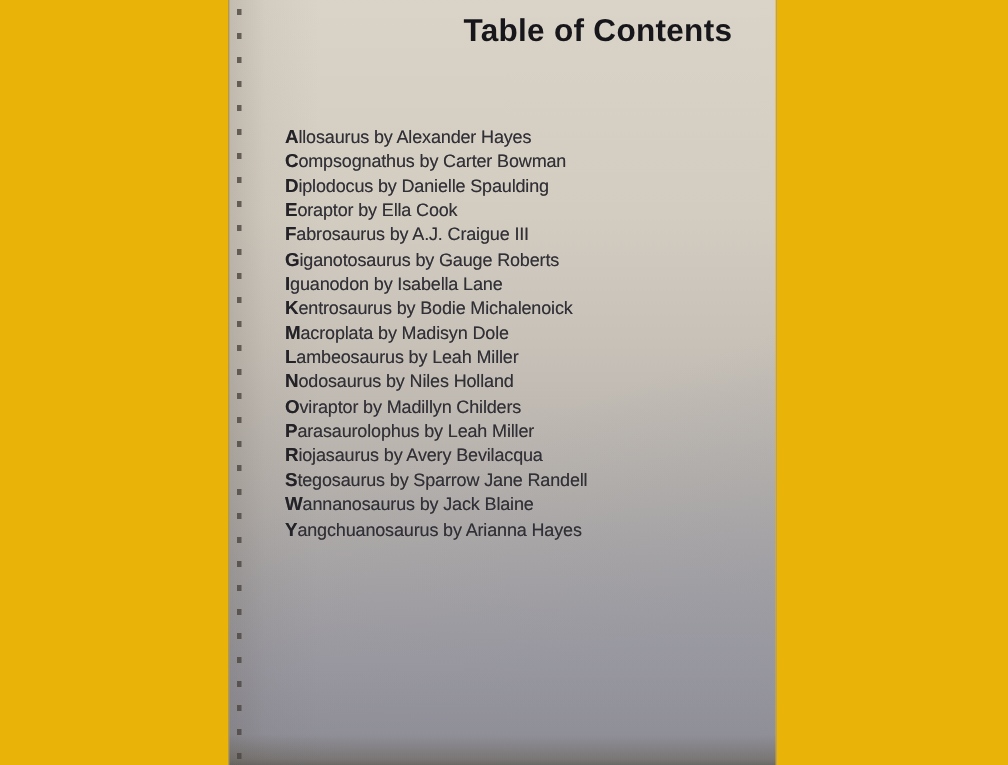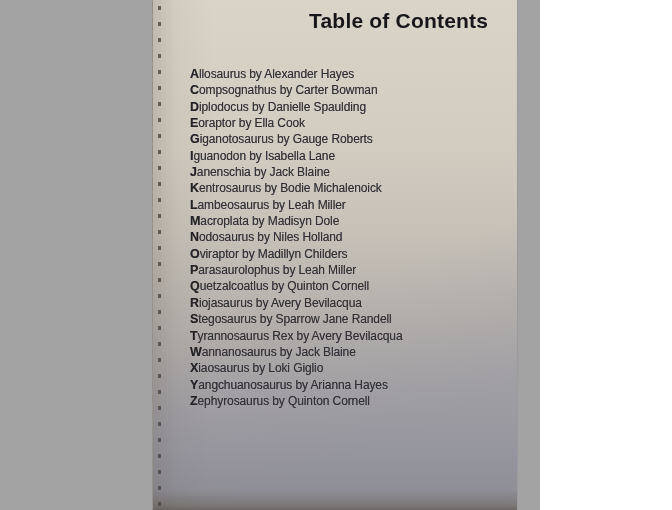--- a/index.html
+++ b/index.html
@@ -3,23 +3,23 @@
 <meta charset="utf-8">
 <style>
   html, body {
     margin: 0;
     padding: 0;
     background: #ffffff;
     font-family: "Liberation Sans", sans-serif;
   }
   .photo-canvas {
     position: relative;
-    width: 540px;
+    width: 672px;
     height: 510px;
-    background: #a3a3a3;
+    background: #eab308;
     overflow: hidden;
     text-decoration: underline;
   }
   
   .document-page {
     position: absolute;
     left: 153px;
     top: 0;
     width: 364px;
     height: 510px;
@@ -57,21 +57,21 @@
     margin: 0;
     font-size: 21px;
     font-weight: 700;
     letter-spacing: 0.2px;
     color: #17161a;
     white-space: nowrap;
   }
   .toc-list {
     position: absolute;
     left: 37px;
-    top: 66px;
+    top: 83px;
     width: 320px;
   }
   .toc-entry {
     height: 16.35px;
     line-height: 16.35px;
     font-size: 12px;
     letter-spacing: -0.1px;
     color: #313036;
     white-space: nowrap;
     text-shadow: 0 0 0.4px rgba(49,48,54,0.55);
@@ -89,32 +89,28 @@
   <div class="document-page">
     <div class="binding-edge">
       <div class="binding-dots"></div>
     </div>
     <h1 class="page-title">Table of Contents</h1>
     <div class="toc-list">
         <div class="toc-entry"><span class="initial">A</span>llosaurus by Alexander Hayes</div>
         <div class="toc-entry"><span class="initial">C</span>ompsognathus by Carter Bowman</div>
         <div class="toc-entry"><span class="initial">D</span>iplodocus by Danielle Spaulding</div>
         <div class="toc-entry"><span class="initial">E</span>oraptor by Ella Cook</div>
+        <div class="toc-entry"><span class="initial">F</span>abrosaurus by A.J. Craigue III</div>
         <div class="toc-entry"><span class="initial">G</span>iganotosaurus by Gauge Roberts</div>
         <div class="toc-entry"><span class="initial">I</span>guanodon by Isabella Lane</div>
-        <div class="toc-entry"><span class="initial">J</span>anenschia by Jack Blaine</div>
         <div class="toc-entry"><span class="initial">K</span>entrosaurus by Bodie Michalenoick</div>
+        <div class="toc-entry"><span class="initial">M</span>acroplata by Madisyn Dole</div>
         <div class="toc-entry"><span class="initial">L</span>ambeosaurus by Leah Miller</div>
-        <div class="toc-entry"><span class="initial">M</span>acroplata by Madisyn Dole</div>
         <div class="toc-entry"><span class="initial">N</span>odosaurus by Niles Holland</div>
         <div class="toc-entry"><span class="initial">O</span>viraptor by Madillyn Childers</div>
         <div class="toc-entry"><span class="initial">P</span>arasaurolophus by Leah Miller</div>
-        <div class="toc-entry"><span class="initial">Q</span>uetzalcoatlus by Quinton Cornell</div>
         <div class="toc-entry"><span class="initial">R</span>iojasaurus by Avery Bevilacqua</div>
         <div class="toc-entry"><span class="initial">S</span>tegosaurus by Sparrow Jane Randell</div>
-        <div class="toc-entry"><span class="initial">T</span>yrannosaurus Rex by Avery Bevilacqua</div>
         <div class="toc-entry"><span class="initial">W</span>annanosaurus by Jack Blaine</div>
-        <div class="toc-entry"><span class="initial">X</span>iaosaurus by Loki Giglio</div>
         <div class="toc-entry"><span class="initial">Y</span>angchuanosaurus by Arianna Hayes</div>
-        <div class="toc-entry"><span class="initial">Z</span>ephyrosaurus by Quinton Cornell</div>
       </div>
   </div>
 </div>
 
 </body></html>

